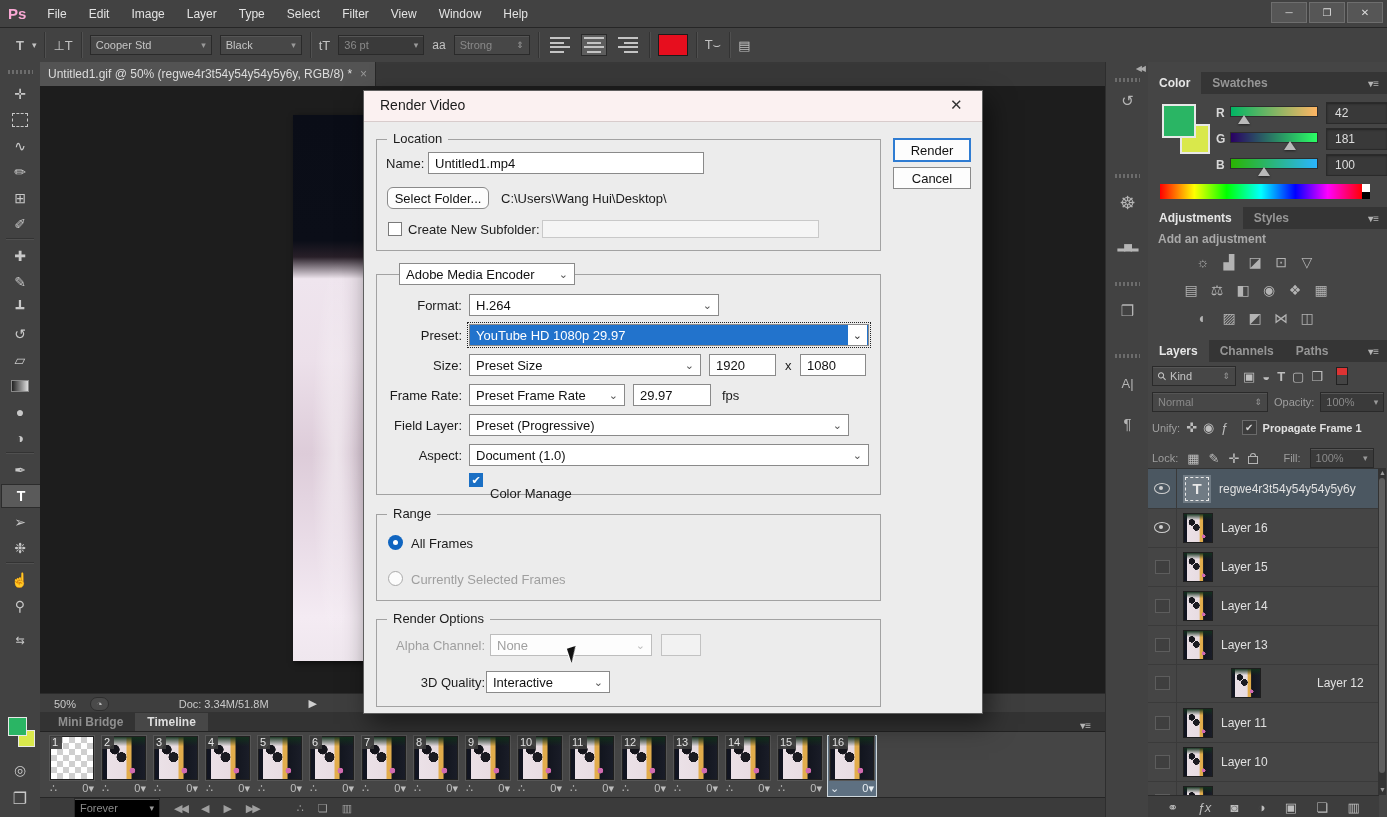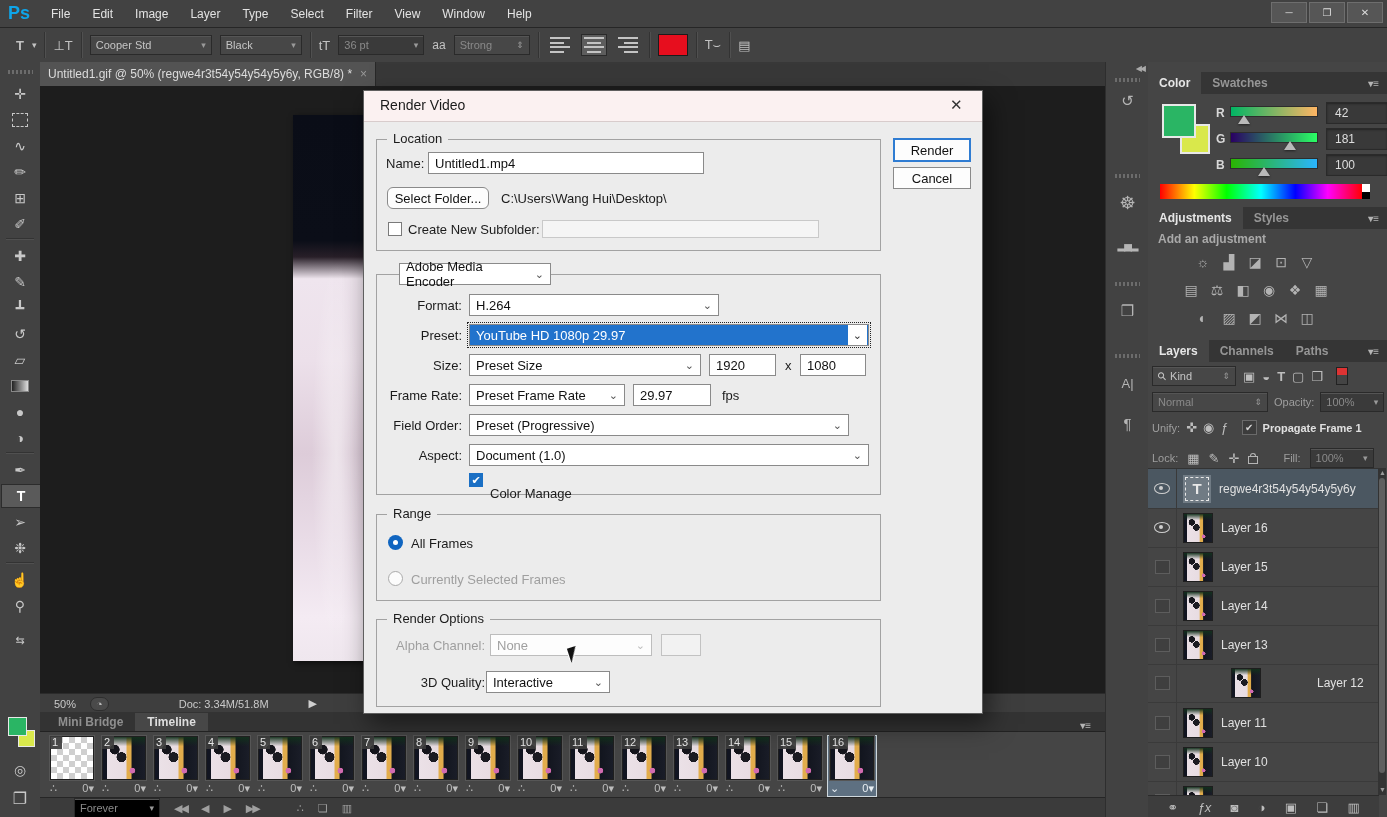--- a/index.html
+++ b/index.html
@@ -4,21 +4,21 @@
 <style>
   html,body{margin:0;padding:0;background:#2a2a2a;}
   #root{position:relative;width:1387px;height:817px;overflow:hidden;
         font-family:"Liberation Sans",sans-serif;background:#535353;color:#cfcfcf;
         -webkit-font-smoothing:antialiased;}
   .ab{position:absolute;}
   .flex{display:flex;align-items:center;}
   
   #menubar{left:0;top:0;width:1387px;height:27px;background:#424242;border-bottom:1px solid #262626;}
   #menubar .menu{color:#e3e3e3;font-size:12px;padding:0 11px;height:27px;display:flex;align-items:center;}
-  #pslogo{color:#0ea5e9;font-weight:bold;font-size:18px;padding:0 10px 0 8px;}
+  #pslogo{color:#f9a8d4;font-weight:bold;font-size:15px;padding:0 10px 0 8px;}
   #winctrl{right:4px;top:2px;display:flex;gap:2px;}
   #winctrl .wbtn{width:34px;height:19px;background:#565656;border:1px solid #6e6e6e;color:#ddd;
      font-size:10px;display:flex;align-items:center;justify-content:center;}
   #optionsbar{left:0;top:28px;width:1387px;height:34px;background:#424242;border-bottom:1px solid #191919;}
   .dcombo{background:#474747;border:1px solid #2a2a2a;box-shadow:inset 0 1px 0 #555;color:#c5c5c5;
      font-size:11px;display:flex;align-items:center;padding:0 5px;justify-content:space-between;height:18px;}
   .dcombo .car{color:#999;font-size:9px;margin-left:6px;}
   .optsep{width:1px;height:26px;background:#333;box-shadow:1px 0 0 #505050;}
   .oicon{color:#c2c2c2;font-size:13px;}
   .dim{color:#8a8a8a !important;}
@@ -636,21 +636,21 @@
     <div class="wbtn2" style="left:23px;top:96px;width:102px;border-radius:6px;">Select Folder...</div>
     <span class="dlbl" style="left:137px;top:100px;">C:\Users\Wang Hui\Desktop\</span>
     <span class="ckbox" style="left:24px;top:131px;"></span>
     <span class="dlbl" style="left:44px;top:131px;">Create New Subfolder:</span>
     <div class="winput" style="left:178px;top:129px;width:277px;height:18px;background:#f5f5f5;border-color:#c9c9c9;"></div>
 
     <div class="wbtn2 primary" style="left:529px;top:47px;width:78px;">Render</div>
     <div class="wbtn2" style="left:529px;top:76px;width:78px;">Cancel</div>
 
     <div class="grp" style="left:12px;top:183px;width:503px;height:219px;"></div>
-    <div class="wsel" style="left:35px;top:172px;width:152px;">
+    <div class="wsel" style="left:35px;top:172px;width:176px;">
       <span>Adobe Media Encoder</span>
         <span class="chev">⌄</span>
     </div>
     <span class="dlbl" style="top:207px;right:520px;">Format:</span>
     <div class="wsel" style="left:105px;top:203px;width:250px;">
       <span>H.264</span>
         <span class="chev">⌄</span>
     </div>
     <span class="dlbl" style="top:237px;right:520px;">Preset:</span>
     <div class="wsel bluesel" style="left:105px;top:233px;width:400px;">
@@ -665,21 +665,21 @@
     <div class="winput" style="left:345px;top:263px;width:67px;">1920</div>
     <span class="dlbl" style="left:421px;top:267px;">x</span>
     <div class="winput" style="left:436px;top:263px;width:66px;">1080</div>
     <span class="dlbl" style="top:297px;right:520px;">Frame Rate:</span>
     <div class="wsel" style="left:105px;top:293px;width:156px;">
       <span>Preset Frame Rate</span>
         <span class="chev">⌄</span>
     </div>
     <div class="winput" style="left:269px;top:293px;width:78px;">29.97</div>
     <span class="dlbl" style="left:358px;top:297px;">fps</span>
-    <span class="dlbl" style="top:327px;right:520px;">Field Order:</span>
+    <span class="dlbl" style="top:327px;right:520px;">Field Layer:</span>
     <div class="wsel" style="left:105px;top:323px;width:380px;">
       <span>Preset (Progressive)</span>
         <span class="chev">⌄</span>
     </div>
     <span class="dlbl" style="top:357px;right:520px;">Aspect:</span>
     <div class="wsel" style="left:105px;top:353px;width:400px;">
       <span>Document (1.0)</span>
         <span class="chev">⌄</span>
     </div>
     <span class="ckbox checked" style="left:105px;top:382px;">

